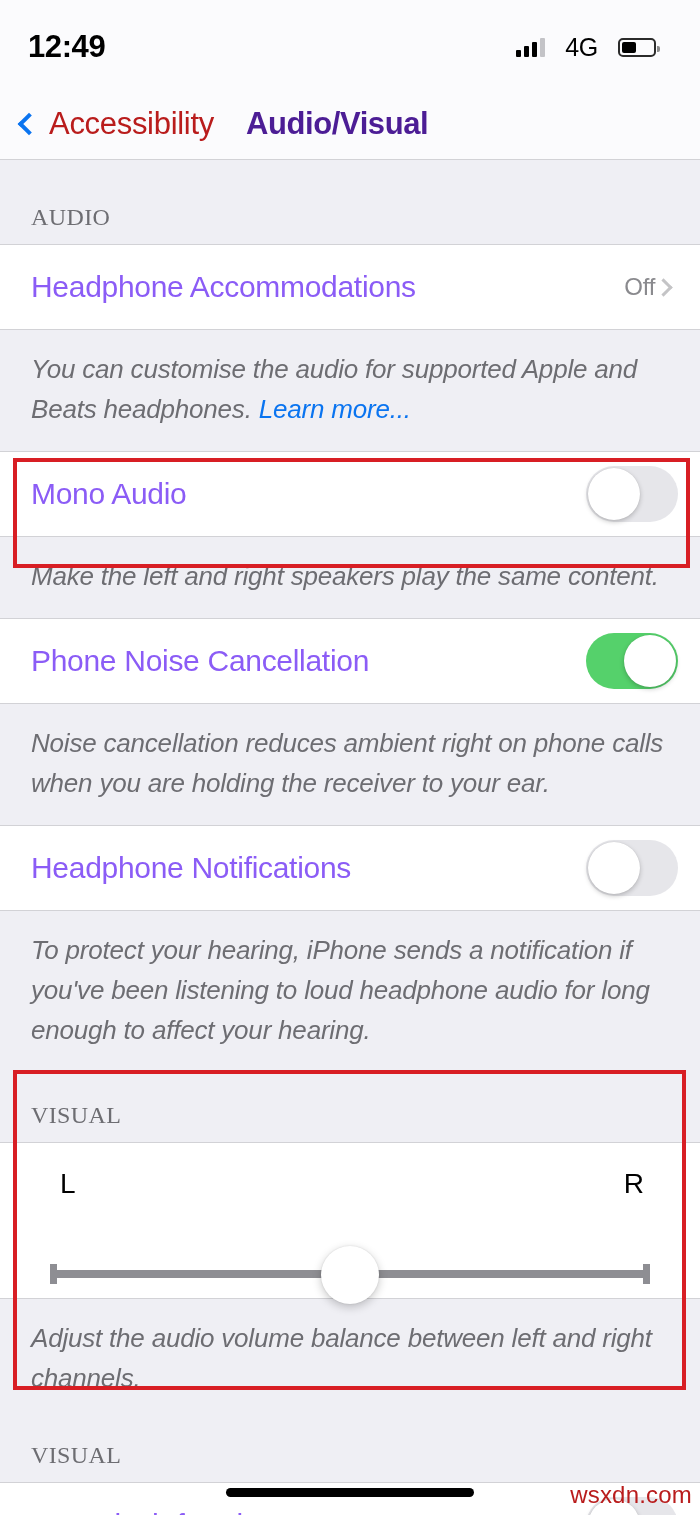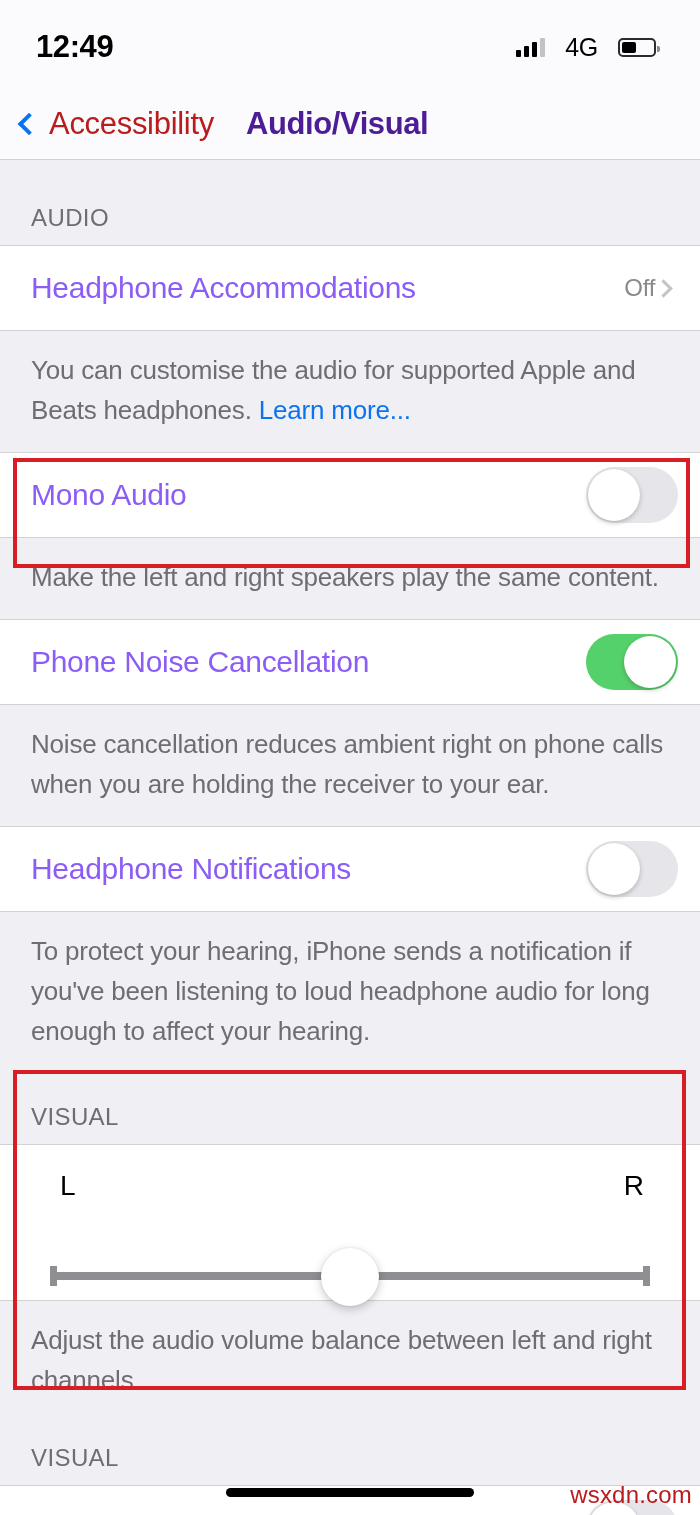--- a/index.html
+++ b/index.html
@@ -23,21 +23,21 @@
   
   .statusbar {
     position: absolute;
     top: 0; left: 0;
     width: 700px;
     height: 88px;
     background: #FBFBFD;
     display: flex;
     align-items: center;
     justify-content: space-between;
-    padding: 0 44px 0 36px;
+    padding: 0 44px 0 28px;
   }
   .status-time {
     font-size: 31px;
     font-weight: bold;
     color: #000;
     letter-spacing: -0.4px;
     padding-top: 6px;
   }
   .status-right {
     display: flex;
@@ -137,20 +137,21 @@
     width: 700px;
     height: 1354px;
     background: #EFEFF4;
   }
 
   .section-header {
     font-size: 24px;
     color: #6D6D72;
     letter-spacing: 0.4px;
     padding: 43px 0 13px 31px;
+    font-family: Liberation Serif, serif;
   }
 
   .group {
     background: #FFFFFF;
     border-top: 1px solid #D2D2D6;
     border-bottom: 1px solid #D2D2D6;
   }
 
   .row {
     height: 84px;
@@ -205,20 +206,21 @@
   }
   .toggle.on .knob { left: 38px; }
 
   
   .footer-text {
     font-size: 26px;
     line-height: 40px;
     color: #6D6D72;
     letter-spacing: -0.2px;
     padding: 19px 30px 22px 31px;
+    font-style: italic;
   }
   .footer-text a {
     color: #0A74F0;
     text-decoration: none;
   }
 
   
   .slider-group {
     background: #FFFFFF;
     border-top: 1px solid #D2D2D6;

